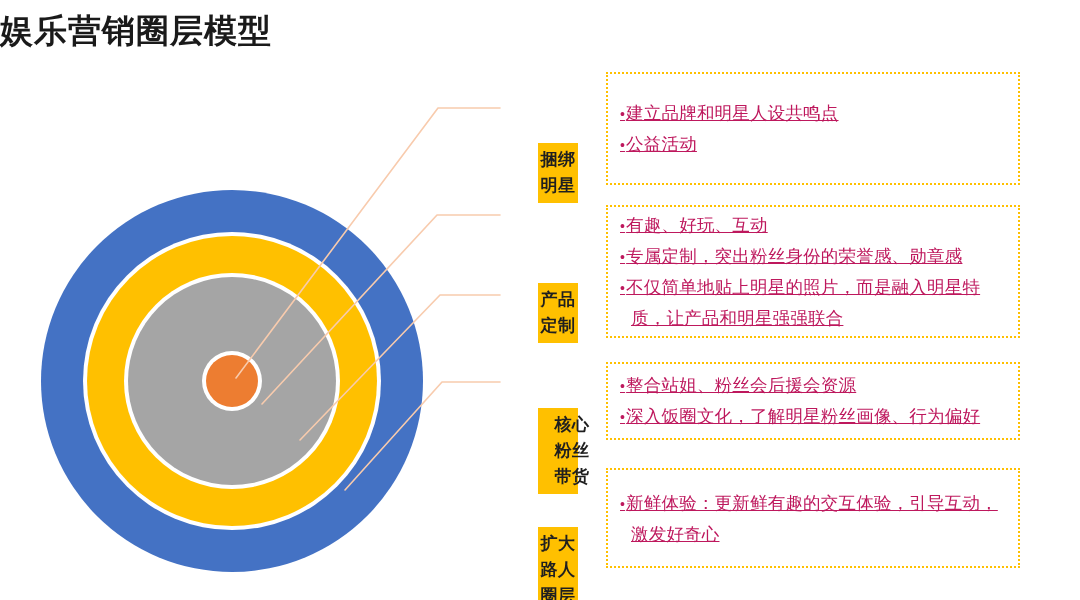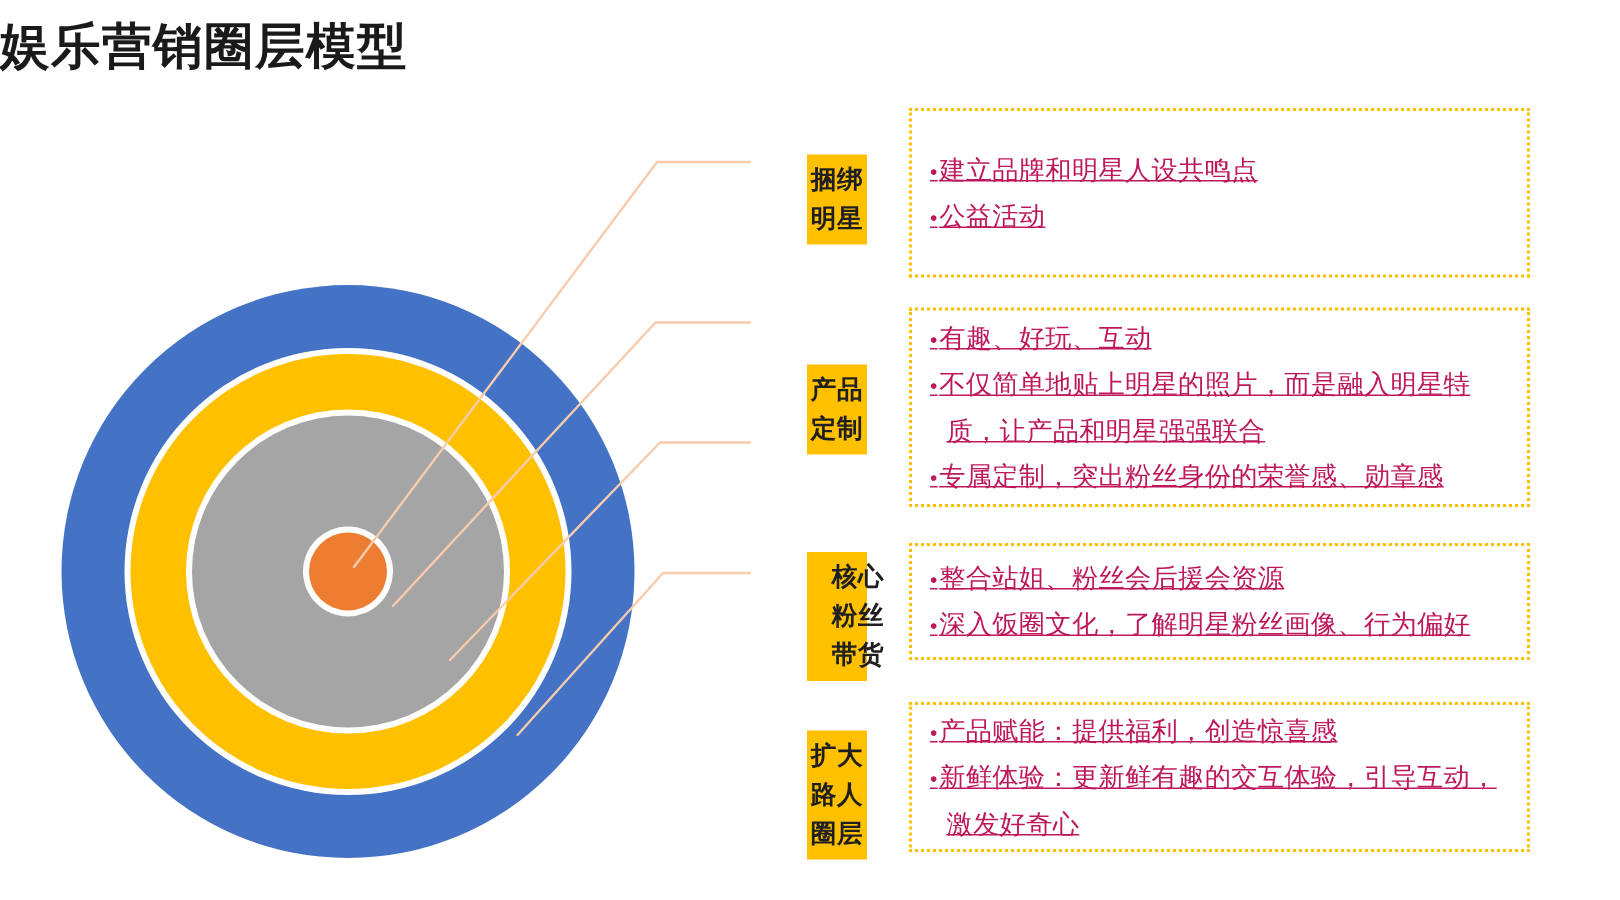--- a/index.html
+++ b/index.html
@@ -70,20 +70,21 @@
     font-size: 17px;
     font-weight: bold;
     line-height: 26px;
     text-align: center;
     letter-spacing: 0.5px;
     display: flex;
     flex-direction: column;
     align-items: center;
     justify-content: center;
     box-sizing: border-box;
+    margin-top: 40px;
   }
   .tag span { display: block; white-space: nowrap; }
 
   .card {
     position: absolute;
     border: 2px dotted #FFC000;
     box-sizing: border-box;
     background: #ffffff;
     display: flex;
     flex-direction: column;
@@ -142,22 +143,22 @@
     </div>
   </div>
 
   <div class="row">
     <div class="tag" style="left:538px; top:243px; width:40px; height:60px;">
       <span>产品</span>
       <span>定制</span>
     </div>
     <div class="card" style="left:606px; top:205px; width:414px; height:133px;">
       <div class="bullet">有趣、好玩、互动</div>
+      <div class="bullet">专属定制，突出粉丝身份的荣誉感、勋章感</div>
       <div class="bullet">不仅简单地贴上明星的照片，而是融入明星特质，让产品和明星强强联合</div>
-      <div class="bullet">专属定制，突出粉丝身份的荣誉感、勋章感</div>
     </div>
   </div>
 
   <div class="row">
     <div class="tag" style="left:538px; top:368px; width:40px; height:86px;padding-left:28px;">
       <span>核心</span>
       <span>粉丝</span>
       <span>带货</span>
     </div>
     <div class="card" style="left:606px; top:362px; width:414px; height:78px;">
@@ -166,18 +167,17 @@
     </div>
   </div>
 
   <div class="row">
     <div class="tag" style="left:538px; top:487px; width:40px; height:86px;">
       <span>扩大</span>
       <span>路人</span>
       <span>圈层</span>
     </div>
     <div class="card" style="left:606px; top:468px; width:414px; height:100px;">
-      <div class="bullet">产品赋能：提供福利，创造惊喜感</div>
       <div class="bullet">新鲜体验：更新鲜有趣的交互体验，引导互动，激发好奇心</div>
     </div>
   </div>
 
 </div>
 
 </body></html>

